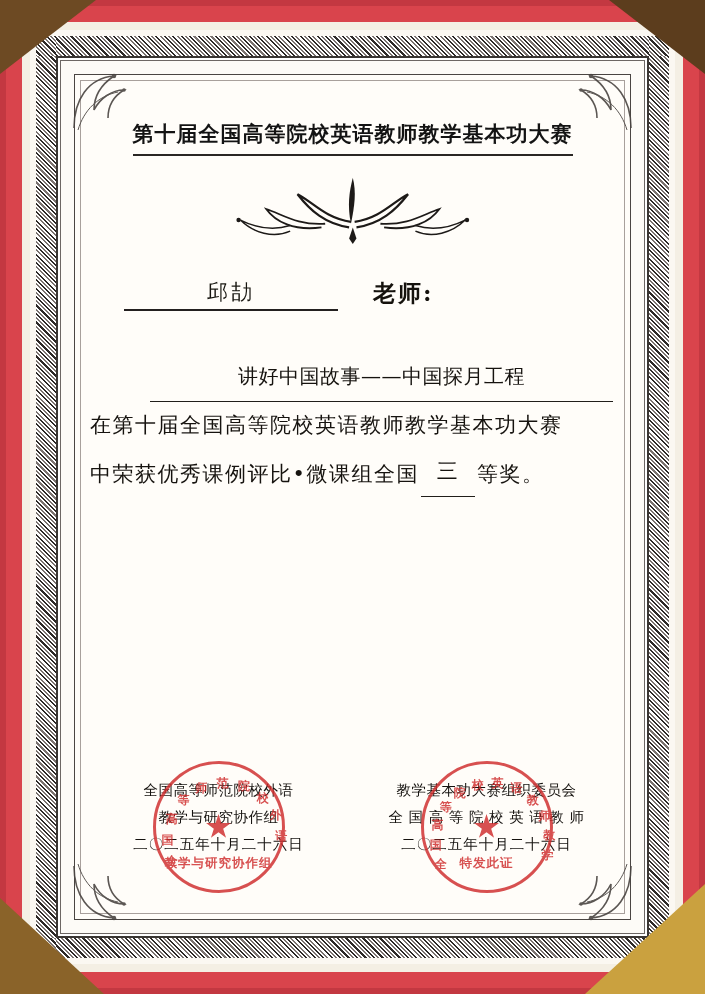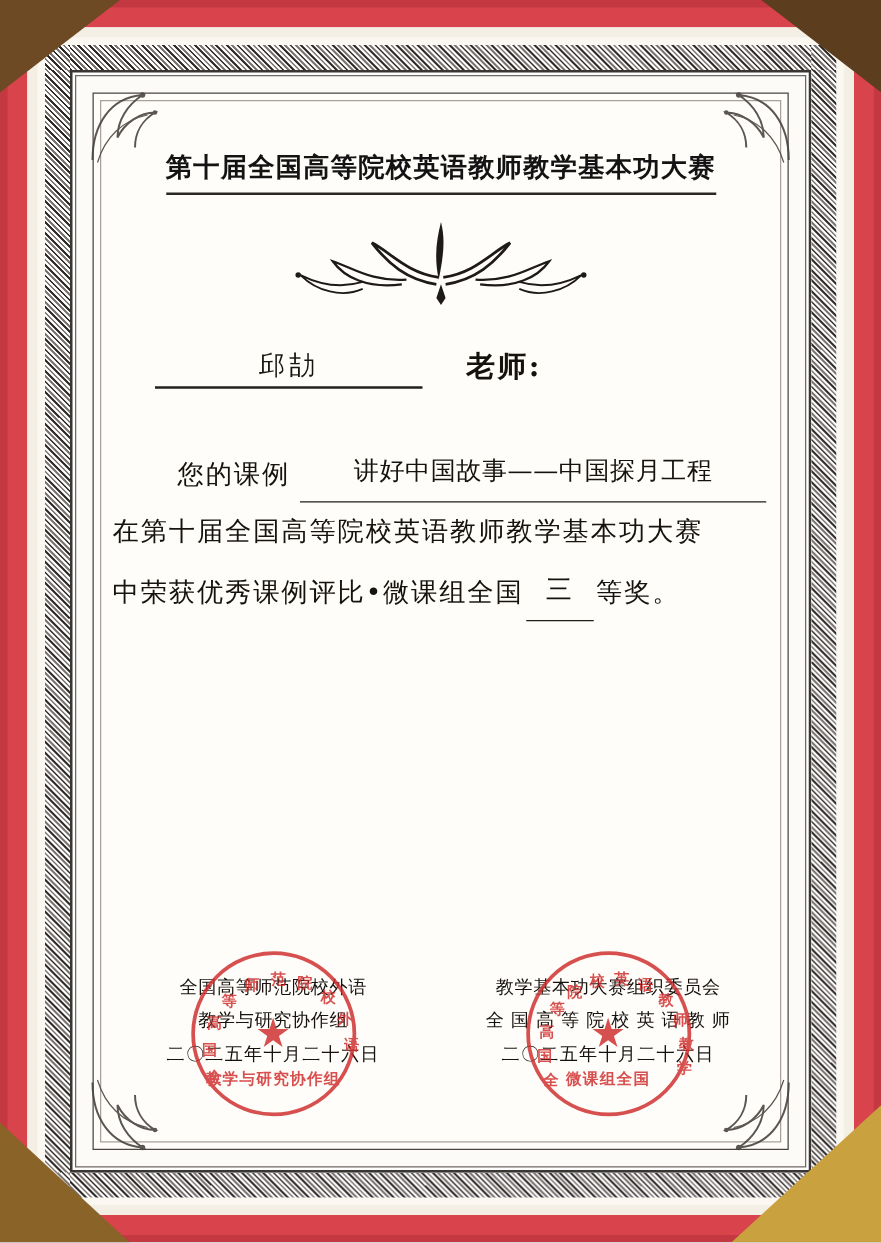--- a/index.html
+++ b/index.html
@@ -13,21 +13,21 @@
     font-family: "DejaVu Sans", sans-serif;
     overflow: hidden;
   }
 
   
   .certificate {
     position: relative;
     width: 705px;
     height: 994px;
     box-sizing: border-box;
-    background: #7dd3fc;
+    background: #fde047;
     overflow: hidden;
   }
 
   
   .border-red {
     position: absolute;
     left: 0; top: 0; right: 0; bottom: 0;
     box-sizing: border-box;
     border: 22px solid #d9444c;
     background: #f4f1ec;
@@ -380,21 +380,20 @@
     </svg>
 
 
     <div class="row-name">
       <div class="name-blank">邱劼</div>
       <div class="name-suffix">老师:</div>
     </div>
 
     <div class="body-block">
       <div class="line1">
-        <span class="lbl-course">您的课例</span>
         <span class="course-blank">讲好中国故事——中国探月工程</span>
       </div>
       <div class="line2">在第十届全国高等院校英语教师教学基本功大赛</div>
       <div class="line3">
         <span>中荣获优秀课例评比•微课组全国</span>
         <span class="rank-blank">三</span>
         <span>等奖。</span>
       </div>
     </div>
 
@@ -430,21 +429,21 @@
             <span style="transform:rotate(-55deg) translate(0,-57px) rotate(55deg)">等</span>
             <span style="transform:rotate(-35deg) translate(0,-57px) rotate(35deg)">院</span>
             <span style="transform:rotate(-15deg) translate(0,-57px) rotate(15deg)">校</span>
             <span style="transform:rotate(5deg) translate(0,-57px) rotate(-5deg)">英</span>
             <span style="transform:rotate(25deg) translate(0,-57px) rotate(-25deg)">语</span>
             <span style="transform:rotate(45deg) translate(0,-57px) rotate(-45deg)">教</span>
             <span style="transform:rotate(65deg) translate(0,-57px) rotate(-65deg)">师</span>
             <span style="transform:rotate(85deg) translate(0,-57px) rotate(-85deg)">教</span>
             <span style="transform:rotate(105deg) translate(0,-57px) rotate(-105deg)">学</span>
           </div>
-          <div class="seal-bottom">微课组全国</div>
+          <div class="seal-bottom">特发此证</div>
         </div>
         <div class="sign-line">教学基本功大赛组织委员会</div>
         <div class="sign-line">全 国 高 等 院 校 英 语 教 师</div>
         <div class="sign-line sign-date">二〇二五年十月二十六日</div>
       </div>
 
     </div>
   </div>
 
   <div class="photo-corner pc-tl"></div>

